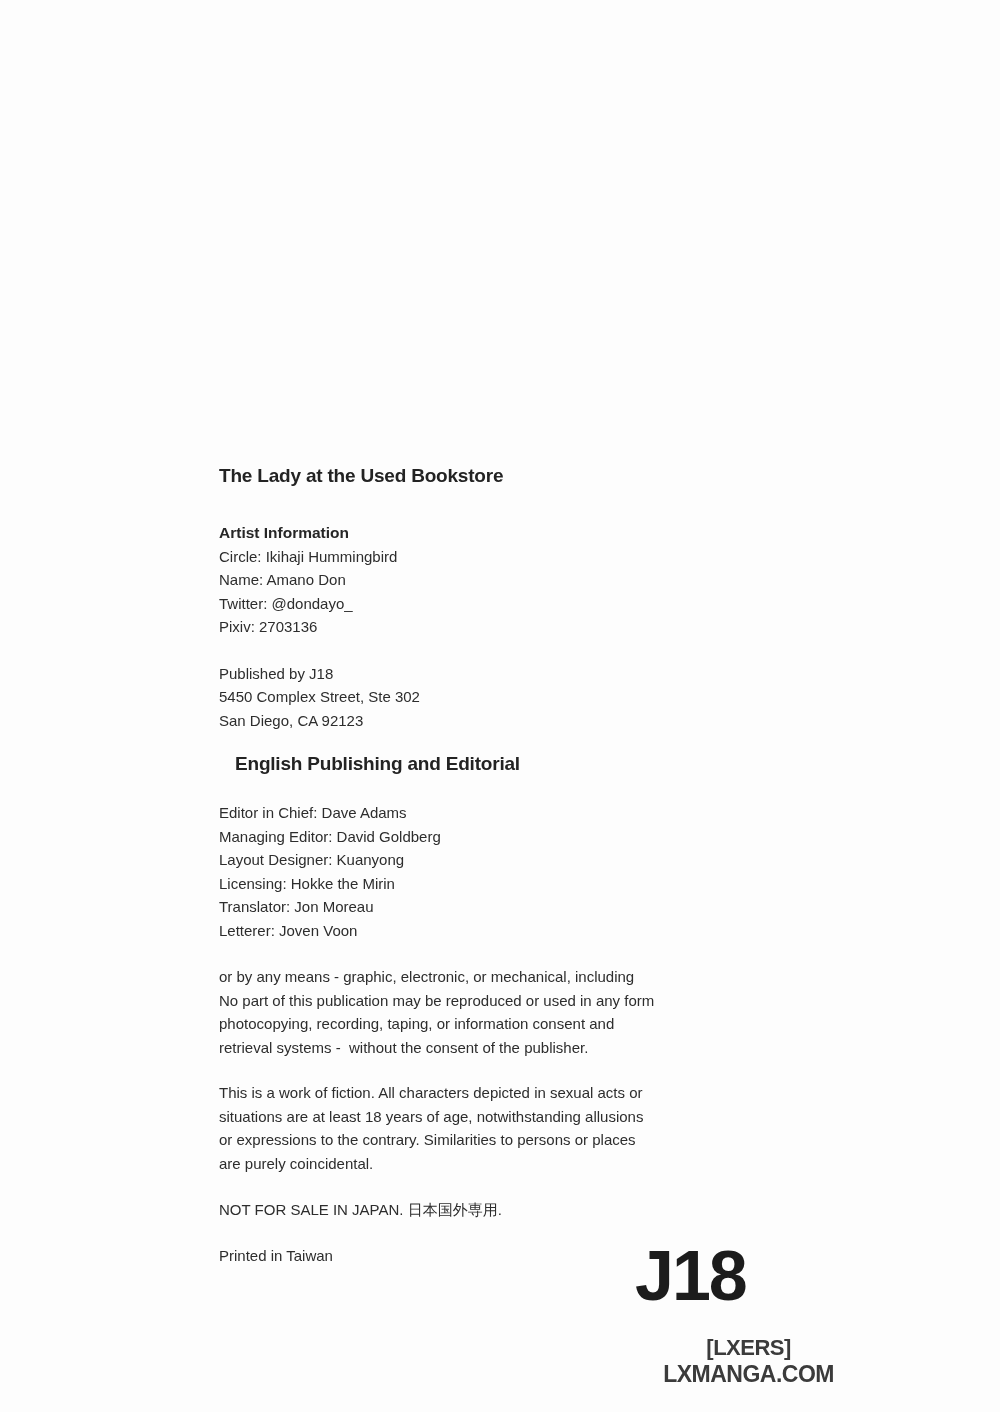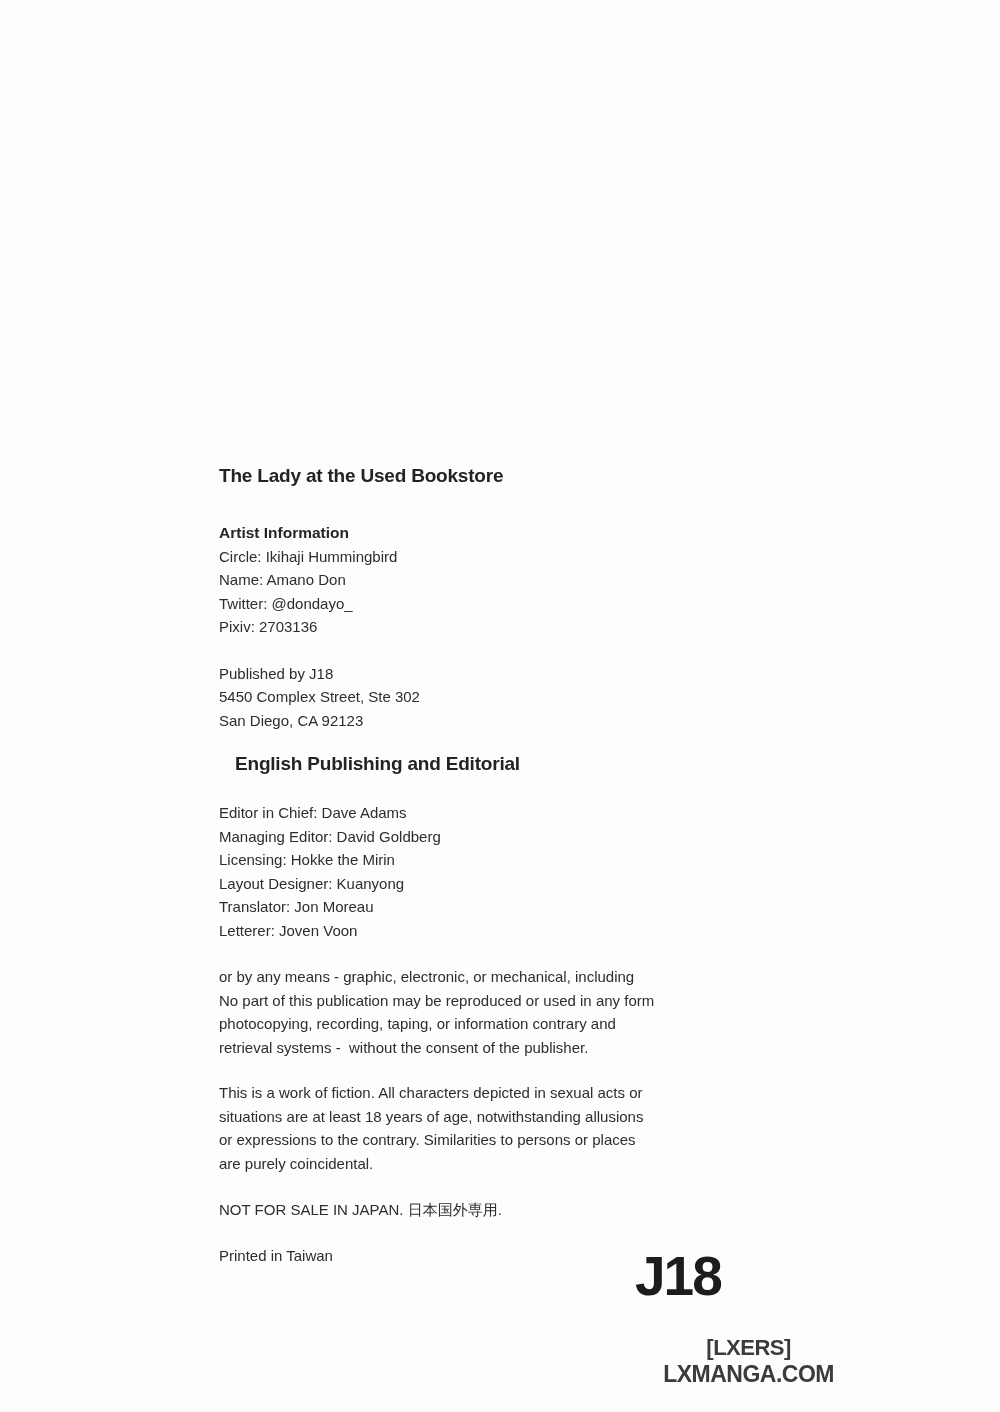--- a/index.html
+++ b/index.html
@@ -56,21 +56,21 @@
   .line {
     font-size: 15px;
     line-height: 23.5px;
     color: #2d2d2d;
     white-space: pre;
   }
   .logo {
     position: absolute;
     left: 635px;
     top: 1247px;
-    font-size: 55px;
+    font-size: 70px;
     font-weight: bold;
     letter-spacing: -2px;
     color: #1c1c1c;
     line-height: 58px;
     white-space: pre;
   }
   .watermark {
     position: absolute;
     right: 34px;
     bottom: 24px;
@@ -103,33 +103,33 @@
       <div class="line">Published by J18</div>
       <div class="line">5450 Complex Street, Ste 302</div>
       <div class="line">San Diego, CA 92123</div>
     </div>
 
     <div class="section-head">English Publishing and Editorial</div>
 
     <div class="block med">
       <div class="line">Editor in Chief: Dave Adams</div>
       <div class="line">Managing Editor: David Goldberg</div>
+      <div class="line">Layout Designer: Kuanyong</div>
       <div class="line">Licensing: Hokke the Mirin</div>
-      <div class="line">Layout Designer: Kuanyong</div>
       <div class="line">Translator: Jon Moreau</div>
       <div class="line">Letterer: Joven Voon</div>
     </div>
 
     <div class="block">
     </div>
 
     <div class="block med">
       <div class="line">or by any means - graphic, electronic, or mechanical, including</div>
       <div class="line">No part of this publication may be reproduced or used in any form</div>
-      <div class="line">photocopying, recording, taping, or information contrary and</div>
+      <div class="line">photocopying, recording, taping, or information consent and</div>
       <div class="line">retrieval systems -  without the consent of the publisher.</div>
     </div>
 
     <div class="block">
       <div class="line">This is a work of fiction. All characters depicted in sexual acts or</div>
       <div class="line">situations are at least 18 years of age, notwithstanding allusions</div>
       <div class="line">or expressions to the contrary. Similarities to persons or places</div>
       <div class="line">are purely coincidental.</div>
     </div>
 

